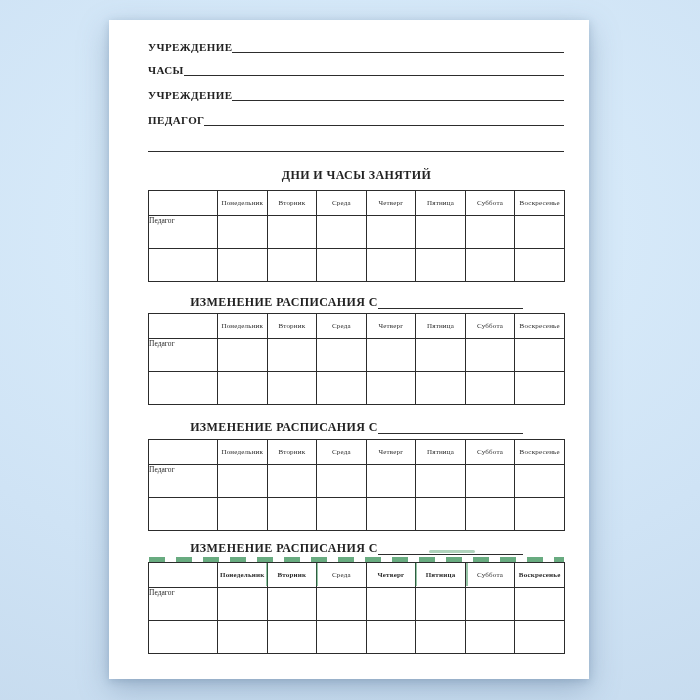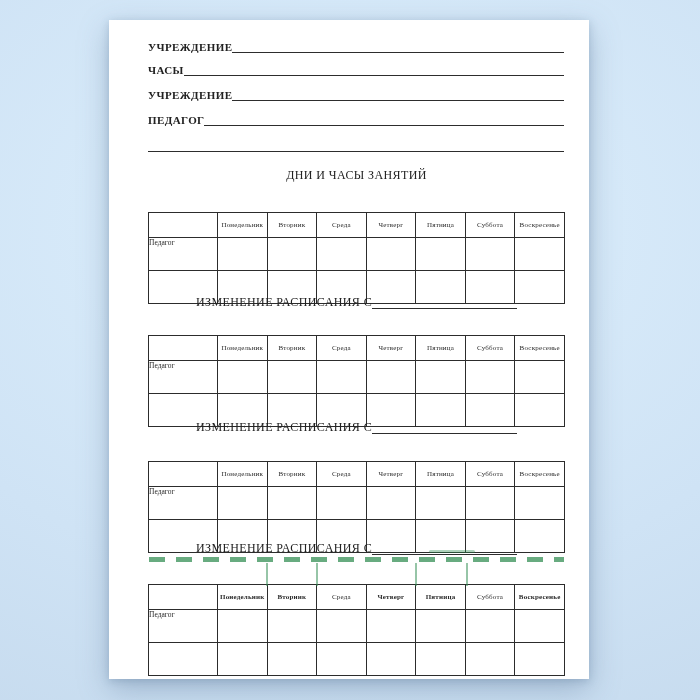--- a/index.html
+++ b/index.html
@@ -12,28 +12,28 @@
   .paper{
     position:absolute;left:109px;top:20px;width:480px;height:659px;background:#ffffff;
     box-shadow:0 10px 28px rgba(84,114,146,.38), 0 2px 8px rgba(84,114,146,.28);
   }
   
   .form-row{position:absolute;left:39px;width:416px;height:13px;display:flex;align-items:flex-end;}
   .form-row .lbl{font-weight:bold;font-size:11px;letter-spacing:.4px;line-height:12px;white-space:nowrap;color:#222;}
   .form-row .line{flex:1;border-bottom:1.5px solid #2d2d2d;height:100%;}
   
   .sec-title{
-    position:absolute;left:39px;width:417px;text-align:center;font-weight:normal;
+    position:absolute;left:39px;width:417px;text-align:center;font-weight:bold;
     font-size:12px;letter-spacing:.4px;line-height:13px;white-space:nowrap;color:#222;
   }
   .sec-title .tline{display:inline-block;width:145px;height:10px;border-bottom:1.5px solid #2d2d2d;vertical-align:-3px;}
   
   table.sched{
     position:absolute;left:39px;width:417px;border-collapse:collapse;table-layout:fixed;
-    border:1.5px solid #2c2c2c;background:#fff;margin-top:22px;
+    border:1.5px solid #2c2c2c;background:#fff;
   }
   table.sched td{border:1px solid #2c2c2c;padding:0;overflow:hidden;}
   td.daycell{font-size:7px;text-align:center;vertical-align:middle;height:24px;color:#2a2a2a;letter-spacing:.2px;}
   td.labelcell{font-size:7.5px;vertical-align:top;text-align:left;padding:2px 0 0 4px;color:#2a2a2a;}
   tr.body-row td{height:32px;}
   
   .g-darkbold{color:#1a5230;font-weight:bold;}
   .g-bold{color:#2e8b4f;font-weight:bold;}
   .g-muted{color:#74937f;}
   .g-plain{color:#2a2a2a;font-weight:bold;}

